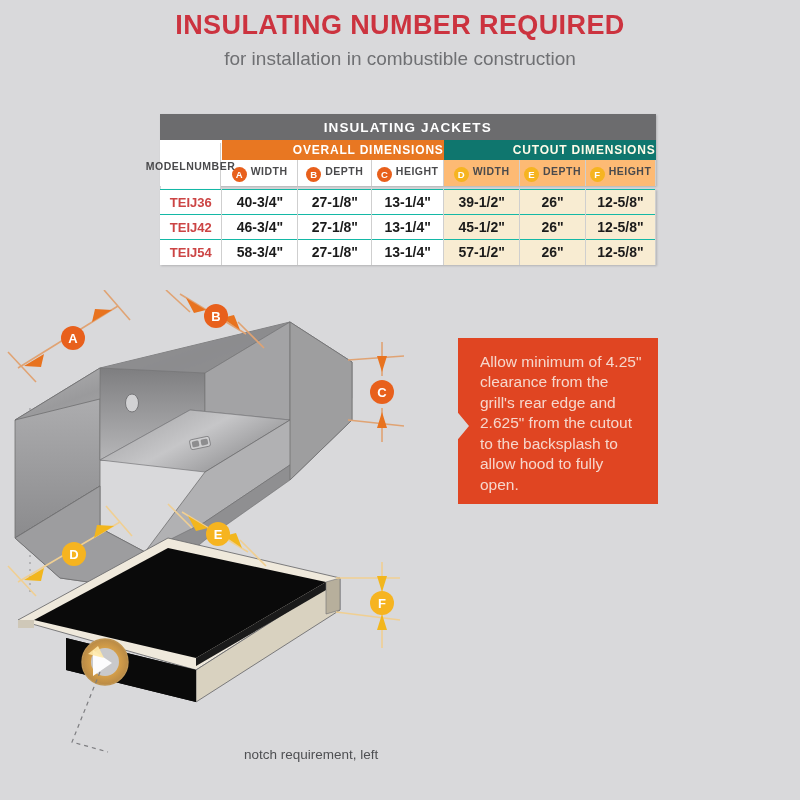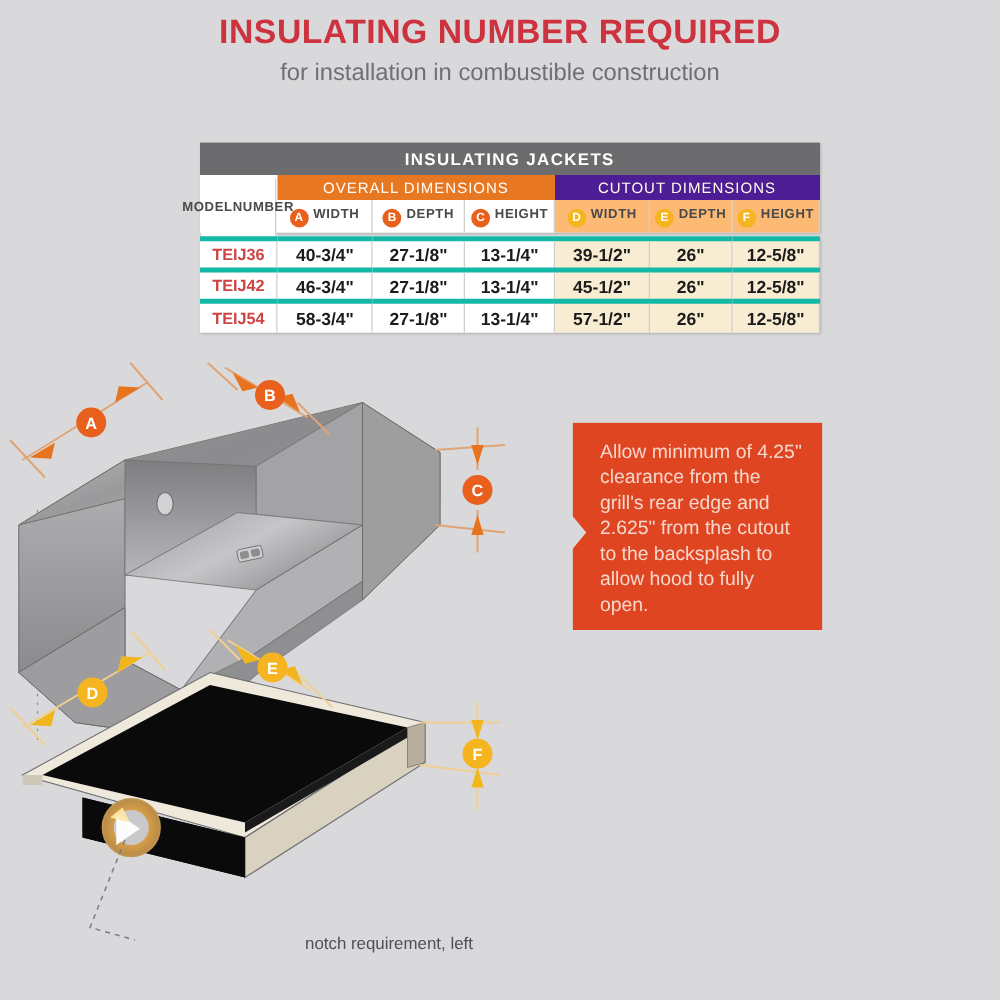--- a/index.html
+++ b/index.html
@@ -45,24 +45,24 @@
     background: #6c6c6e;
     color: #fff;
     height: 26px;
     font-size: 13.5px;
     font-weight: 700;
     letter-spacing: 1.1px;
     text-align: center;
     vertical-align: middle;
   }
 
-  .grp { height: 20px; text-align:center; vertical-align: middle;
-         font-size: 12px; font-weight:400; letter-spacing:.8px; color:#fff; }
+  .grp { height: 20px; text-align:right; vertical-align: middle;
+         font-size: 12px; font-weight:700; letter-spacing:.8px; color:#fff; }
   .grp.overall { background: #e87722; }
-  .grp.cutout  { background: #4c1d95; color:#fffbe8; }
+  .grp.cutout  { background: #0f766e; color:#fffbe8; }
   .grp.blank   { background: #fff; }
 
   .lbl {
     height: 26px; vertical-align: middle; text-align:center;
     font-size: 10.5px; font-weight: 700; letter-spacing:.5px;
     color: #4a4a4c; background:#fff;
     border-right: 1px solid #cfcfcf;
     margin-left: 12px;
   }
   .lbl.tan { background: #fdba74; }
@@ -72,21 +72,21 @@
     color:#fff; font-size:9.5px; font-weight:700; line-height:15px;
     text-align:center; margin-right:4px; vertical-align:-3px;
     letter-spacing: 0;
   }
   .badge.o { background:#e8601c; }
   .badge.y { background:#f6b420; color:#fff; }
 
   .cell {
     height: 25px; text-align:center; vertical-align:middle;
     font-size: 14px; font-weight:700; color:#1b1b1b; background:#fff;
-    border-top: 4px solid #14b8a6; border-right: 1px solid #cfcfcf;
+    border-top: 1px solid #14b8a6; border-right: 1px solid #cfcfcf;
   }
   .cell.tan { background:#f8ecd2; }
   .cell.model { color:#cc4444; font-size:13px; font-weight:700; }
 
   
   #callout {
     position: absolute;
     left: 458px; top: 338px;
     width: 200px; height: 166px;
     background: #e04522;

